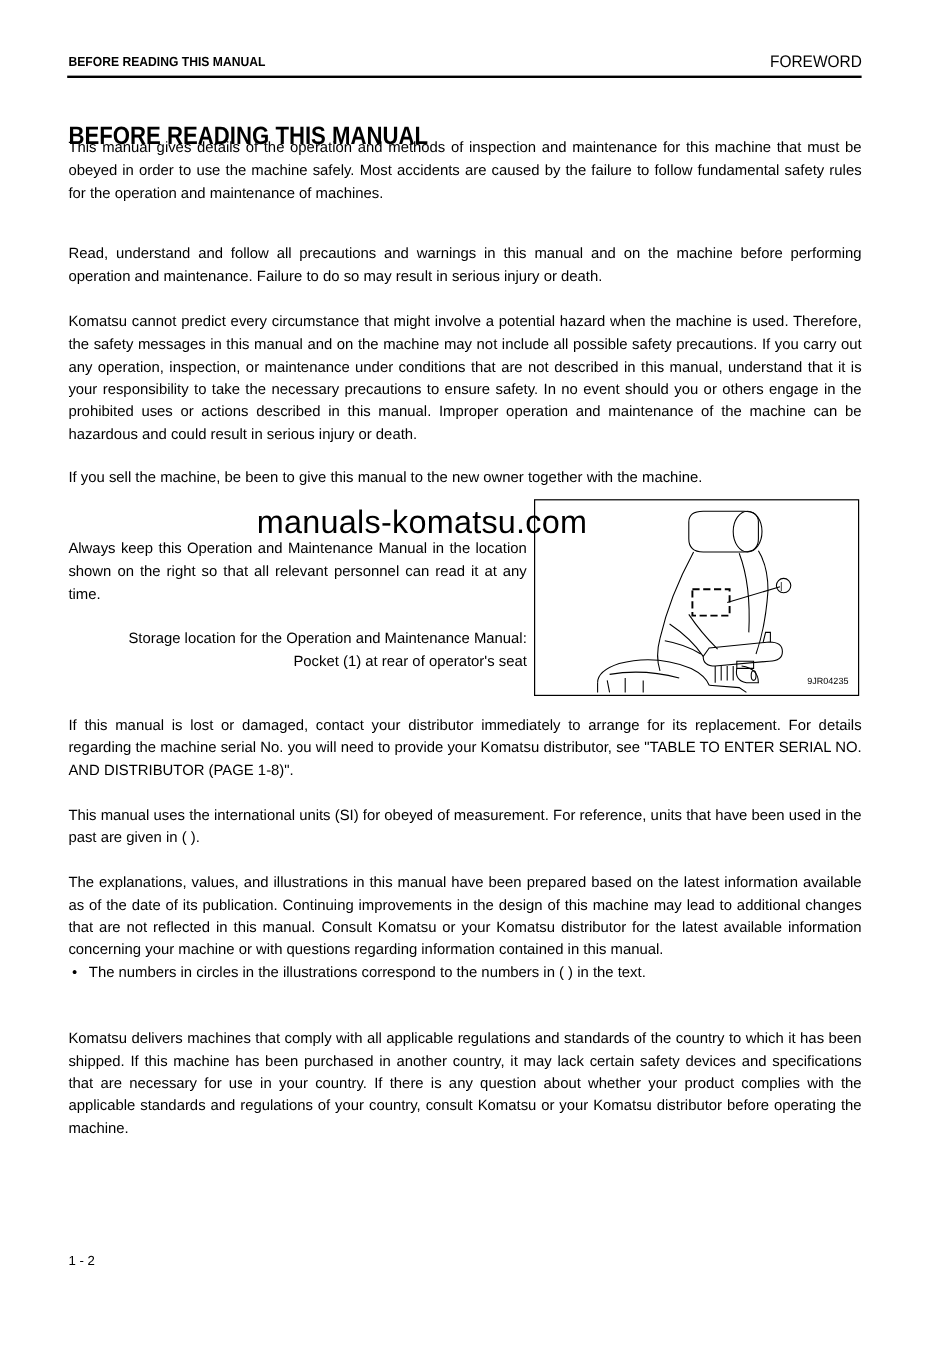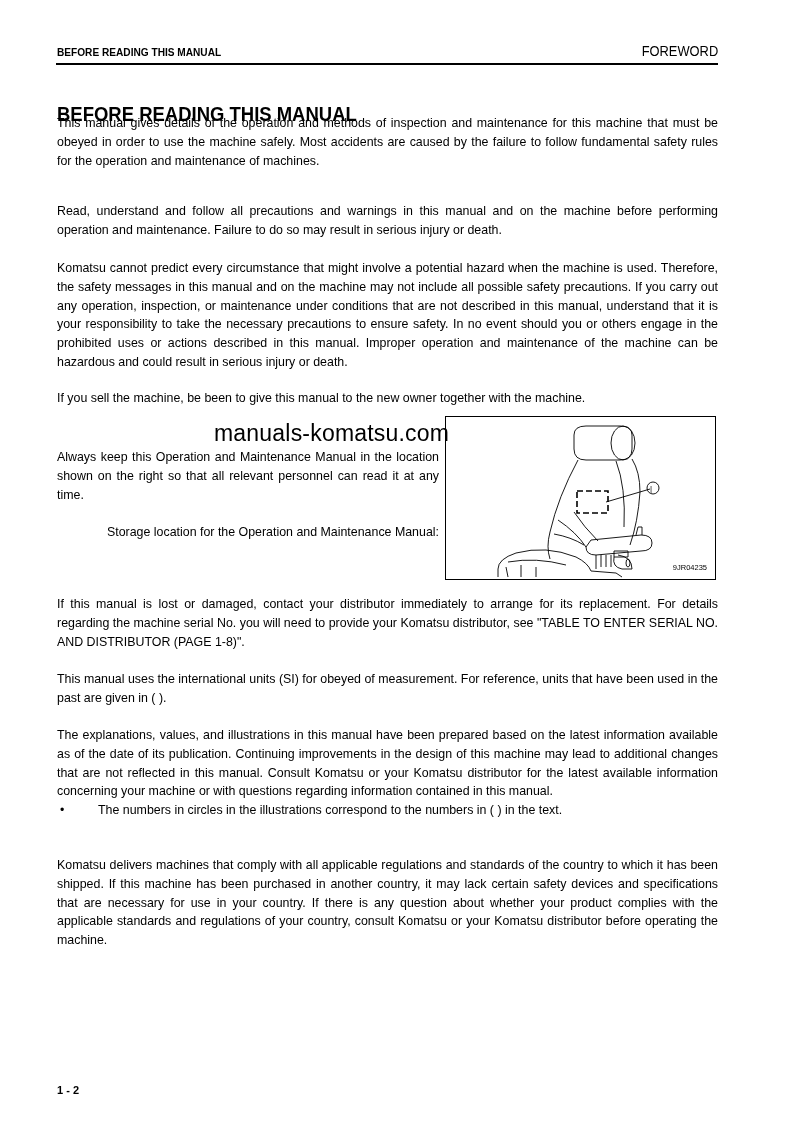--- a/index.html
+++ b/index.html
@@ -11,47 +11,48 @@
                transform: scaleX(0.92); transform-origin: right; }
   .hdr-rule { position: absolute; left: 56px; top: 63px; width: 662px; height: 2px; background: #000; }
   .title { position: absolute; left: 57px; top: 102px; font-size: 21px; font-weight: bold;
            transform: scaleX(0.88); transform-origin: left; white-space: nowrap; }
   .para { position: absolute; left: 57px; width: 661px; font-size: 12.4px; line-height: 18.8px;
           text-align: justify; }
   .para.narrow { width: 382px; margin-top: 40px; }
   .indent { padding-left: 51px; }
   .bullet-row { display: flex; }
   .bullet-dot { width: 17px; flex: 0 0 17px; text-align: left; padding-left: 3px; box-sizing: border-box; }
-  .bullet-text { flex: 1; margin-left: 24px; }
+  .bullet-text { flex: 1; }
   .figure { position: absolute; left: 445px; top: 416px; width: 271px; height: 164px;
             border: 1px solid #000; box-sizing: border-box; background: #fff; }
   .figure svg { position: absolute; left: 0; top: 0; }
   .fig-code { position: absolute; right: 8px; bottom: 7px; font-size: 7.5px; padding-left: 24px; }
-  .watermark { position: absolute; left: 214px; top: 420px; font-size: 23px; color: #000;
+  .watermark { position: absolute; left: 214px; top: 420px; font-size: 27px; color: #000;
                white-space: nowrap; letter-spacing: 0.2px; }
-  .page-num { position: absolute; left: 57px; top: 1084px; font-size: 11px; font-weight: bold; }
+  .page-num { position: absolute; left: 57px; top: 1045px; font-size: 11px; }
 </style>
 </head>
 <body>
 
 <div class="hdr-left">BEFORE READING THIS MANUAL</div>
 <div class="hdr-right">FOREWORD</div>
 <div class="hdr-rule"></div>
 
 <div class="title">BEFORE READING THIS MANUAL</div>
 
 <div class="para" style="top:114px">This manual gives details of the operation and methods of inspection and maintenance for this machine that must be obeyed in order to use the machine safely. Most accidents are caused by the failure to follow fundamental safety rules for the operation and maintenance of machines.</div>
 <div class="para" style="top:202px">Read, understand and follow all precautions and warnings in this manual and on the machine before performing operation and maintenance. Failure to do so may result in serious injury or death.</div>
 <div class="para" style="top:259px">Komatsu cannot predict every circumstance that might involve a potential hazard when the machine is used. Therefore, the safety messages in this manual and on the machine may not include all possible safety precautions. If you carry out any operation, inspection, or maintenance under conditions that are not described in this manual, understand that it is your responsibility to take the necessary precautions to ensure safety. In no event should you or others engage in the prohibited uses or actions described in this manual. Improper operation and maintenance of the machine can be hazardous and could result in serious injury or death.</div>
 
 <div class="para" style="top:389px">If you sell the machine, be been to give this manual to the new owner together with the machine.</div>
 <div class="para narrow" style="top:408px">Always keep this Operation and Maintenance Manual in the location shown on the right so that all relevant personnel can read it at any time.</div>
 
 <div class="para narrow" style="top:483px; text-align:right">
   <div>Storage location for the Operation and Maintenance Manual:</div>
+  <div class="indent">Pocket (1) at rear of operator's seat</div>
 </div>
 
 <div class="figure">
   <svg width="271" height="164" viewBox="0 0 271 164">
     <g fill="none" stroke="#000" stroke-width="0.9">
 
       <path d="M128 18 Q128 9 140 9 L174 9 Q186 9 186 18 L186 32 Q186 43 174 43 L140 43 Q128 43 128 32 Z"></path>
       <ellipse cx="177" cy="26" rx="12" ry="17"></ellipse>
 
       <path d="M132 43 Q112 80 104 115 Q100 130 104 142"></path>

